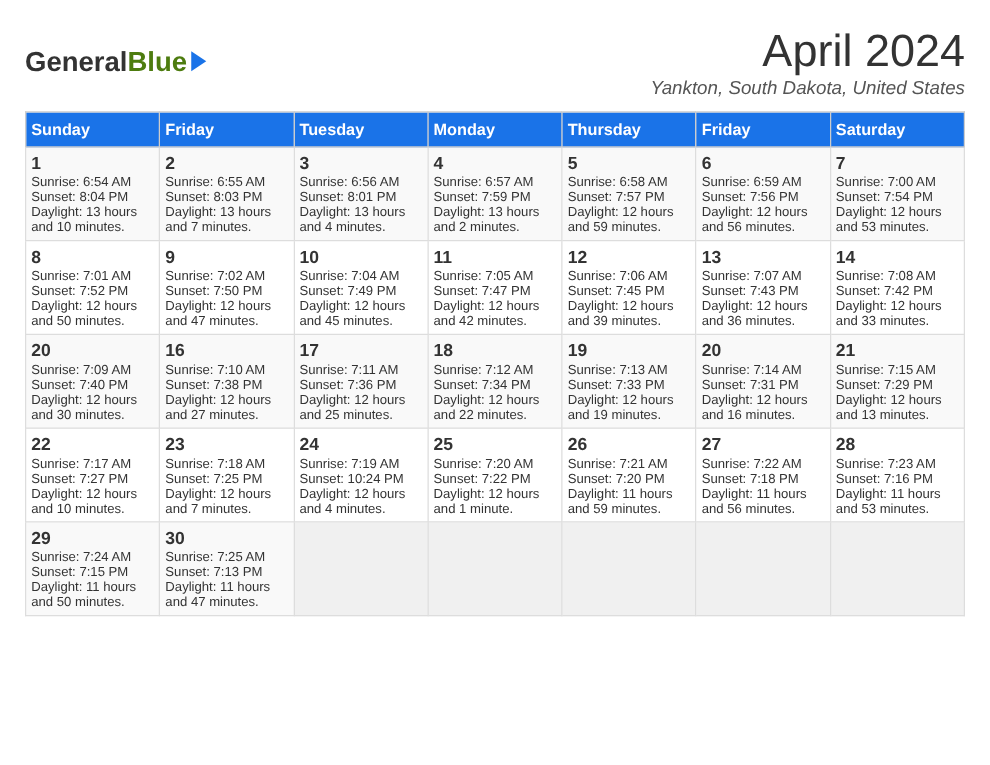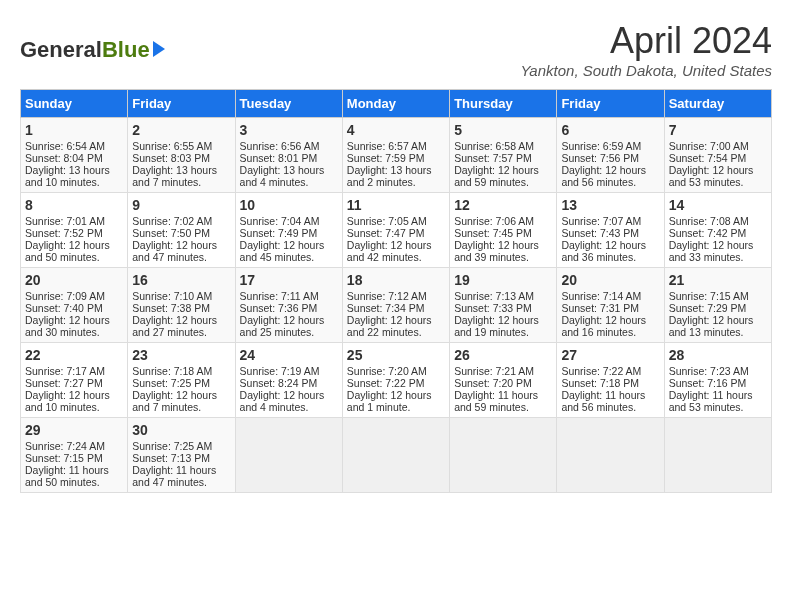--- a/index.html
+++ b/index.html
@@ -290,21 +290,21 @@
         <td>
           <span class="day-num">23</span>
           <div>Sunrise: 7:18 AM</div>
           <div>Sunset: 7:25 PM</div>
           <div>Daylight: 12 hours</div>
           <div>and 7 minutes.</div>
         </td>
         <td>
           <span class="day-num">24</span>
           <div>Sunrise: 7:19 AM</div>
-          <div>Sunset: 8:24 PM</div>
+          <div>Sunset: 10:24 PM</div>
           <div>Daylight: 12 hours</div>
           <div>and 4 minutes.</div>
         </td>
         <td>
           <span class="day-num">25</span>
           <div>Sunrise: 7:20 AM</div>
           <div>Sunset: 7:22 PM</div>
           <div>Daylight: 12 hours</div>
           <div>and 1 minute.</div>
         </td>

